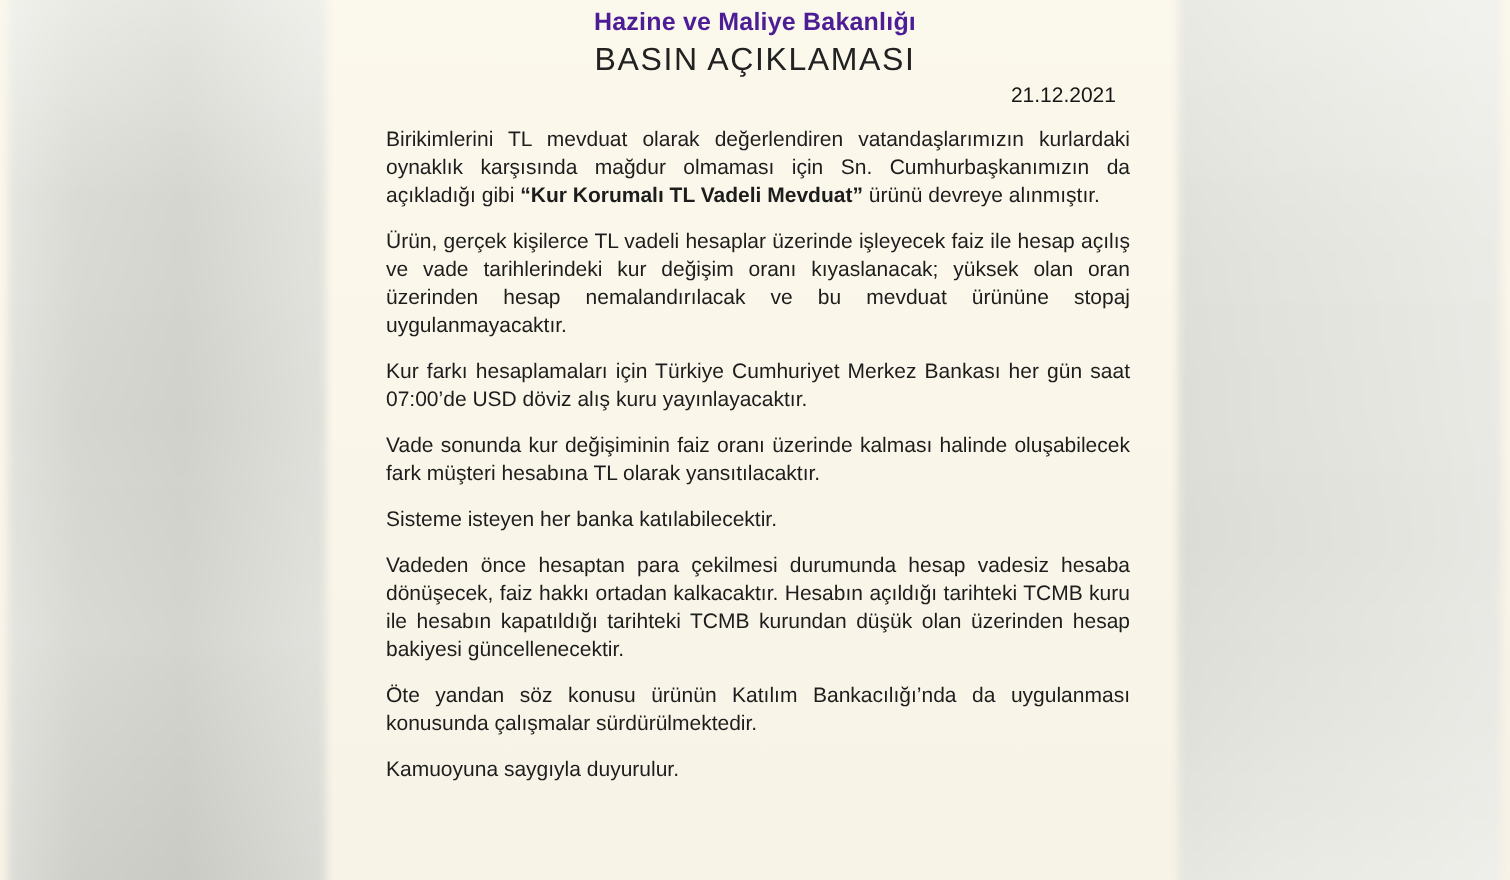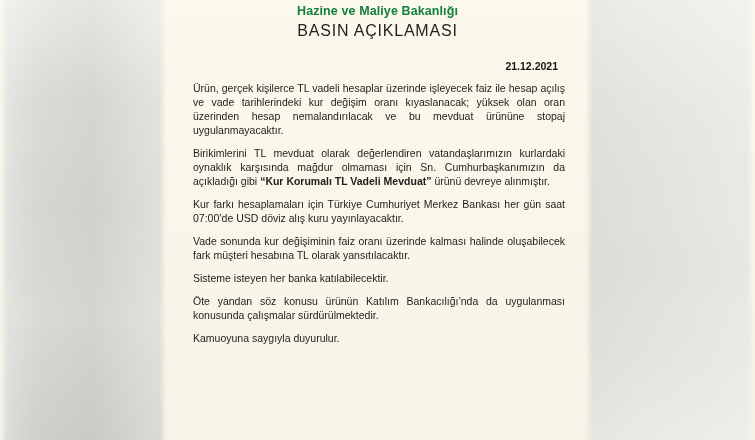--- a/index.html
+++ b/index.html
@@ -57,38 +57,38 @@
     width: 425px;
     height: 440px;
   }
   .ministry {
     margin-top: 4px;
     text-align: center;
     font-size: 12.5px;
     line-height: 14px;
     font-weight: bold;
     letter-spacing: 0.1px;
-    color: #15803d;
+    color: #4c1d95;
   }
   .release-title {
     margin-top: 4px;
     text-align: center;
     font-size: 16px;
     line-height: 17px;
     font-weight: 400;
     letter-spacing: 0.8px;
     color: #222222;
   }
   .release-date {
-    margin-top: 21px;
+    margin-top: 3px;
     padding-right: 32px;
     text-align: right;
     font-size: 10.5px;
     line-height: 12px;
-    font-weight: bold;
+    font-weight: normal;
     color: #161616;
   }
   .release-body {
     margin: 9px 25px 0 28px;
     font-size: 10.5px;
     line-height: 14px;
     text-align: justify;
     color: #1D1D1D;
   }
   .release-body p {
@@ -104,22 +104,23 @@
 <div class="photo-frame">
   <div class="band band-left"></div>
   <div class="band band-right"></div>
   <div class="vignette"></div>
 
   <div class="paper-content">
     <div class="ministry">Hazine ve Maliye Bakanlığı</div>
     <div class="release-title">BASIN AÇIKLAMASI</div>
     <div class="release-date">21.12.2021</div>
     <div class="release-body" id="paragraphs">
+        <p>Birikimlerini TL mevduat olarak değerlendiren vatandaşlarımızın kurlardaki oynaklık karşısında mağdur olmaması için Sn. Cumhurbaşkanımızın da açıkladığı gibi <strong>“Kur Korumalı TL Vadeli Mevduat”</strong> ürünü devreye alınmıştır.</p>
         <p>Ürün, gerçek kişilerce TL vadeli hesaplar üzerinde işleyecek faiz ile hesap açılış ve vade tarihlerindeki kur değişim oranı kıyaslanacak; yüksek olan oran üzerinden hesap nemalandırılacak ve bu mevduat ürününe stopaj uygulanmayacaktır.</p>
-        <p>Birikimlerini TL mevduat olarak değerlendiren vatandaşlarımızın kurlardaki oynaklık karşısında mağdur olmaması için Sn. Cumhurbaşkanımızın da açıkladığı gibi <strong>“Kur Korumalı TL Vadeli Mevduat”</strong> ürünü devreye alınmıştır.</p>
         <p>Kur farkı hesaplamaları için Türkiye Cumhuriyet Merkez Bankası her gün saat 07:00’de USD döviz alış kuru yayınlayacaktır.</p>
         <p>Vade sonunda kur değişiminin faiz oranı üzerinde kalması halinde oluşabilecek fark müşteri hesabına TL olarak yansıtılacaktır.</p>
         <p>Sisteme isteyen her banka katılabilecektir.</p>
+        <p>Vadeden önce hesaptan para çekilmesi durumunda hesap vadesiz hesaba dönüşecek, faiz hakkı ortadan kalkacaktır. Hesabın açıldığı tarihteki TCMB kuru ile hesabın kapatıldığı tarihteki TCMB kurundan düşük olan üzerinden hesap bakiyesi güncellenecektir.</p>
         <p>Öte yandan söz konusu ürünün Katılım Bankacılığı’nda da uygulanması konusunda çalışmalar sürdürülmektedir.</p>
         <p>Kamuoyuna saygıyla duyurulur.</p>
       </div>
   </div>
 </div>
 
 </body></html>

